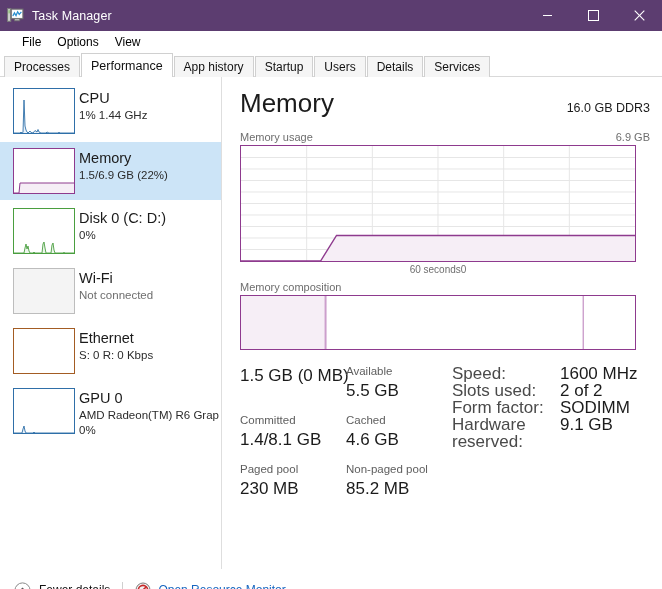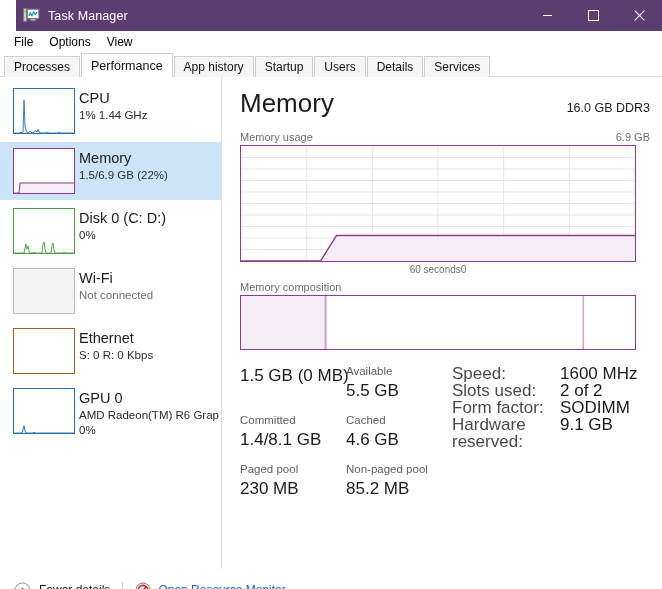--- a/index.html
+++ b/index.html
@@ -24,21 +24,20 @@
   }
 
   
   .titlebar {
     height: 31px;
     background: #5c3d70;
     display: flex;
     align-items: center;
     position: relative;
     user-select: none;
-    margin-left: 16px;
   }
   .title-icon {
     width: 17px;
     height: 17px;
     margin-left: 7px;
     margin-right: 8px;
     flex: 0 0 auto;
     display: block;
   }
   .title-text {
@@ -61,21 +60,21 @@
     justify-content: center;
     color: #ffffff;
   }
 
   
   .menubar {
     height: 22px;
     background: #ffffff;
     display: flex;
     align-items: center;
-    padding-left: 6px;
+    padding-left: 14px;
     font-size: 12px;
   }
   .menu-item {
     padding: 2px 8px;
     color: #000;
     line-height: 16px;
   }
 
   
   .tabstrip {

